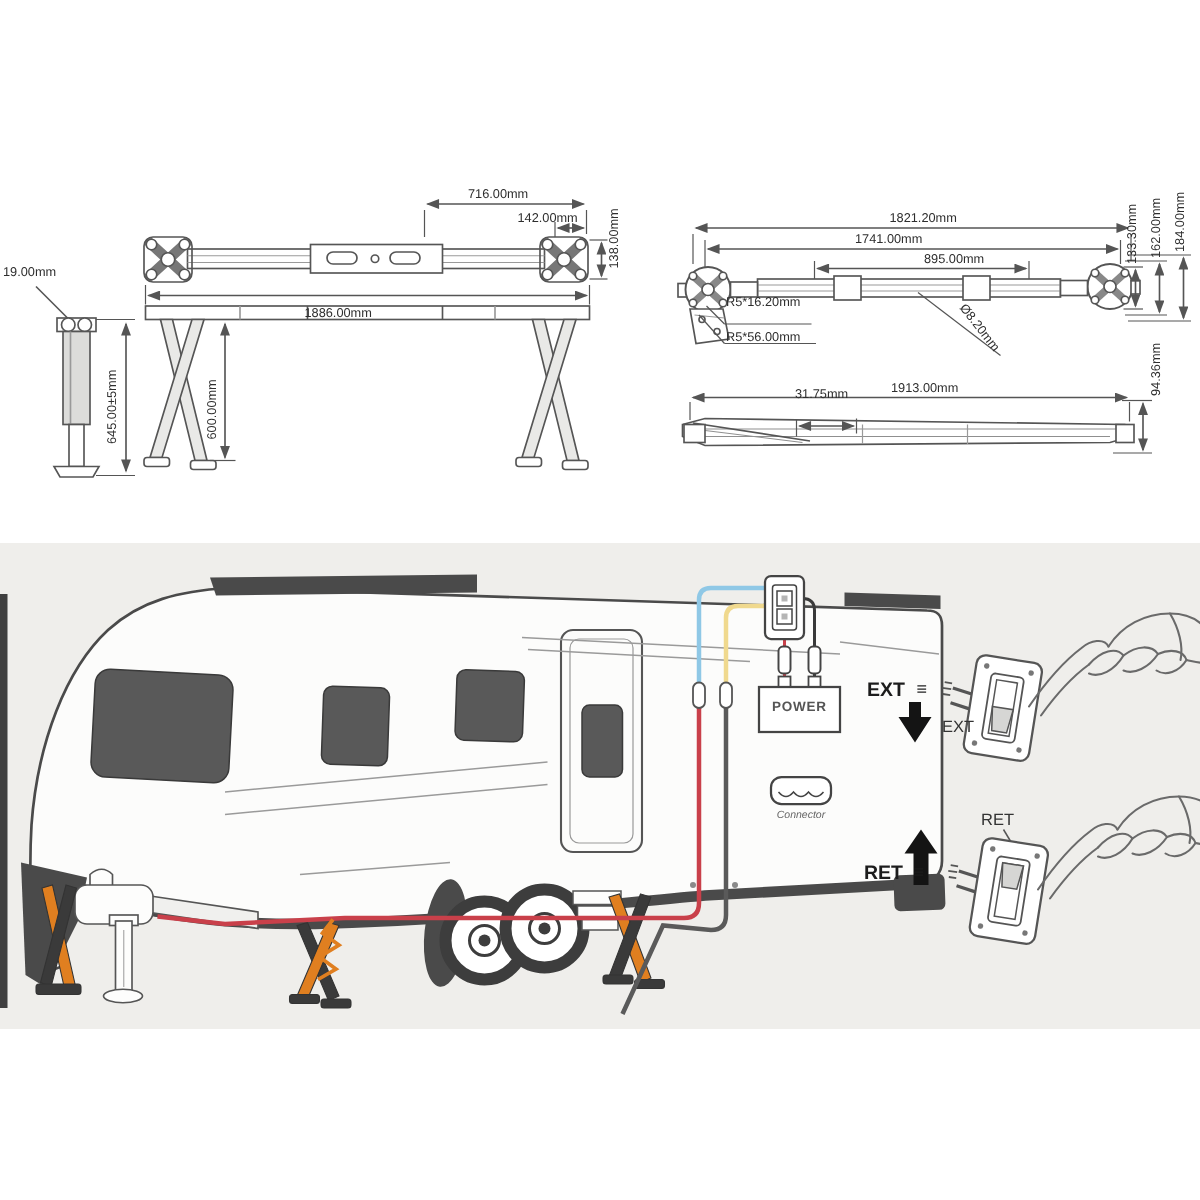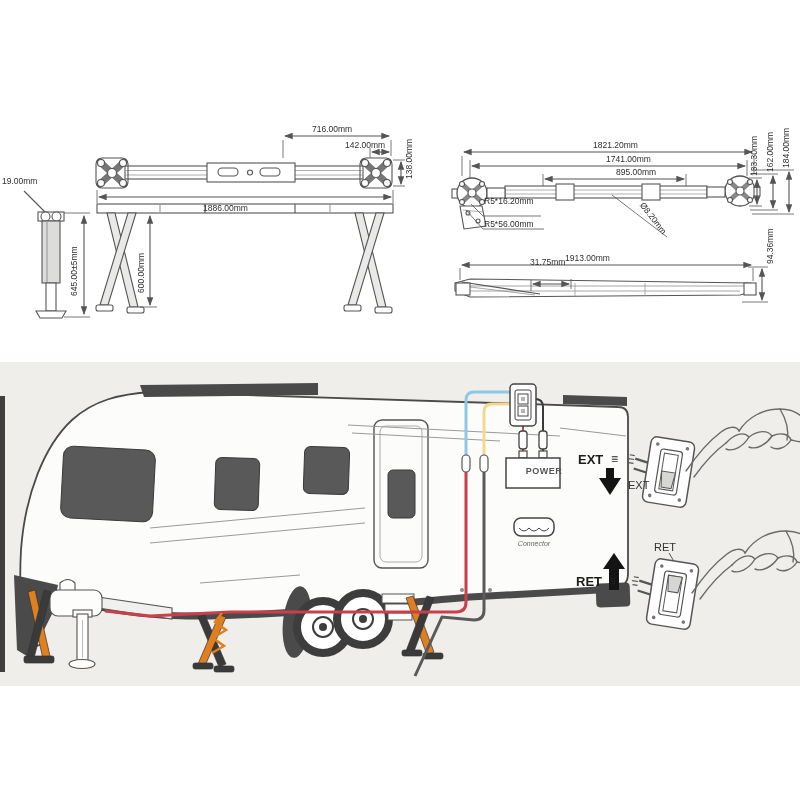--- a/index.html
+++ b/index.html
@@ -5,21 +5,21 @@
   html,body{margin:0;padding:0;background:#fff;}
   .canvas{position:relative;width:800px;height:800px;overflow:hidden;background:#fff;
           font-family:"Liberation Sans",sans-serif;}
   .art{position:absolute;left:0;top:0;}
   .lbl{position:absolute;font:8.5px/1.1 "Liberation Sans",sans-serif;color:#2e2e2e;
        white-space:nowrap;}
   .rot{transform:rotate(-90deg);transform-origin:0 0;}
   .diag{transform:rotate(52deg);transform-origin:0 0;}
   .boxtxt{position:absolute;text-align:center;color:#4a4a4a;}
   .power{width:54px;left:506px;top:467px;font:bold 9px/1 "Liberation Sans",sans-serif;
-         letter-spacing:.5px;color:#555;margin-left:11px;}
+         letter-spacing:.5px;color:#555;}
   .conn{width:48px;left:510px;top:540px;font:italic 7px/1 "Liberation Sans",sans-serif;color:#666;}
   .dir{position:absolute;font:600 13px/1 "Liberation Sans",sans-serif;color:#1c1c1c;}
   .mark{position:absolute;font:700 12px/1 "Liberation Sans",sans-serif;color:#1c1c1c;}
   .sw{position:absolute;font:11px/1 "Liberation Sans",sans-serif;color:#333;}
 </style>
 </head>
 <body>
 
 <div class="canvas">
 
@@ -362,29 +362,29 @@
 </svg>
 
 <span class="lbl" style="left:2px;top:177px">19.00mm</span>
 <span class="lbl rot" style="left:70px;top:296px">645.00±5mm</span>
 <span class="lbl" style="left:312px;top:125px">716.00mm</span>
 <span class="lbl" style="left:345px;top:141px">142.00mm</span>
 <span class="lbl rot" style="left:405px;top:179px">138.00mm</span>
 <span class="lbl" style="left:203px;top:204px">1886.00mm</span>
 <span class="lbl rot" style="left:137px;top:293px">600.00mm</span>
 <span class="lbl" style="left:593px;top:141px">1821.20mm</span>
-<span class="lbl" style="left:606px;top:155px">1741.00mm</span>
+<span class="lbl" style="left:570px;top:155px">1741.00mm</span>
 <span class="lbl" style="left:616px;top:168px">895.00mm</span>
 <span class="lbl" style="left:484px;top:197px">R5*16.20mm</span>
 <span class="lbl" style="left:484px;top:220px">R5*56.00mm</span>
 <span class="lbl diag" style="left:645px;top:201px">Ø8.20mm</span>
 <span class="lbl rot" style="left:750px;top:176px">133.30mm</span>
 <span class="lbl rot" style="left:766px;top:172px">162.00mm</span>
 <span class="lbl rot" style="left:782px;top:168px">184.00mm</span>
-<span class="lbl" style="left:565px;top:254px">1913.00mm</span>
+<span class="lbl" style="left:594px;top:254px">1913.00mm</span>
 <span class="lbl" style="left:530px;top:258px">31.75mm</span>
 <span class="lbl rot" style="left:766px;top:264px">94.36mm</span>
 
 <span class="boxtxt power">POWER</span>
 <span class="boxtxt conn">Connector</span>
 <span class="dir" style="left:578px;top:453px">EXT</span>
 <span class="mark" style="left:611px;top:453px">≡</span>
 <span class="dir" style="left:576px;top:575px">RET</span>
 <span class="mark" style="left:609px;top:575px">≡</span>
 <span class="sw" style="left:628px;top:480px">EXT</span>

